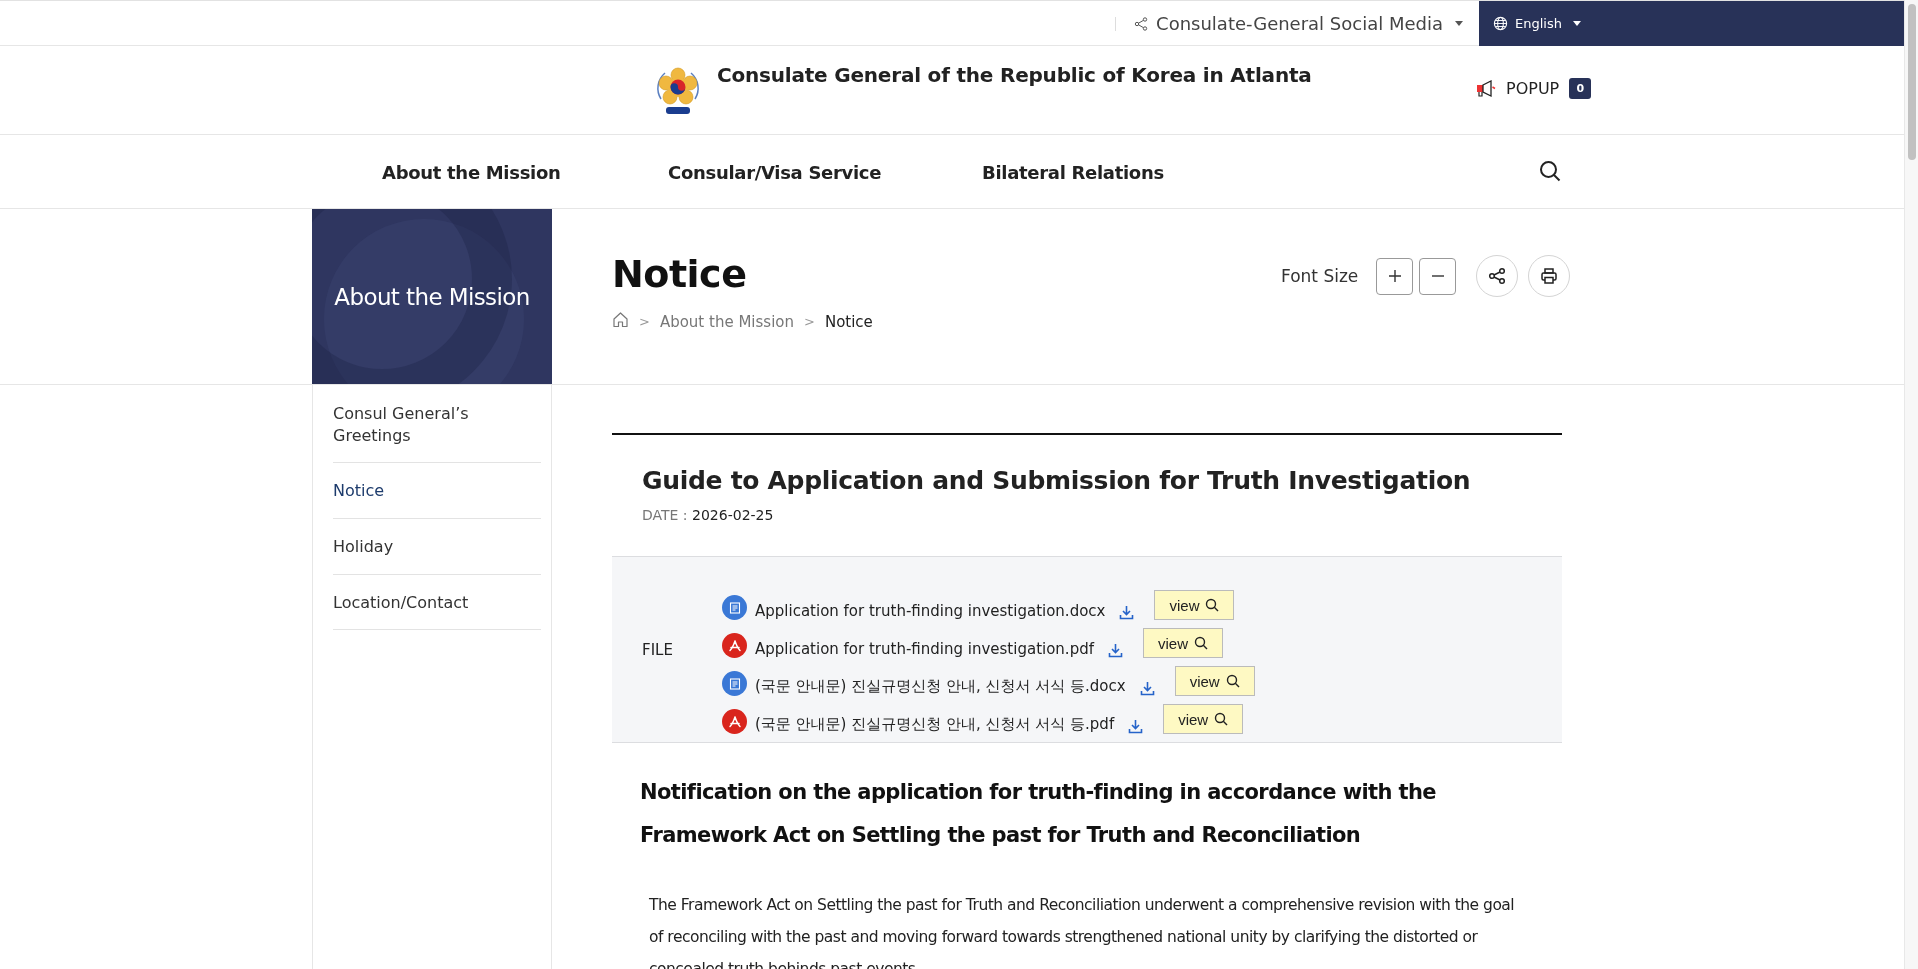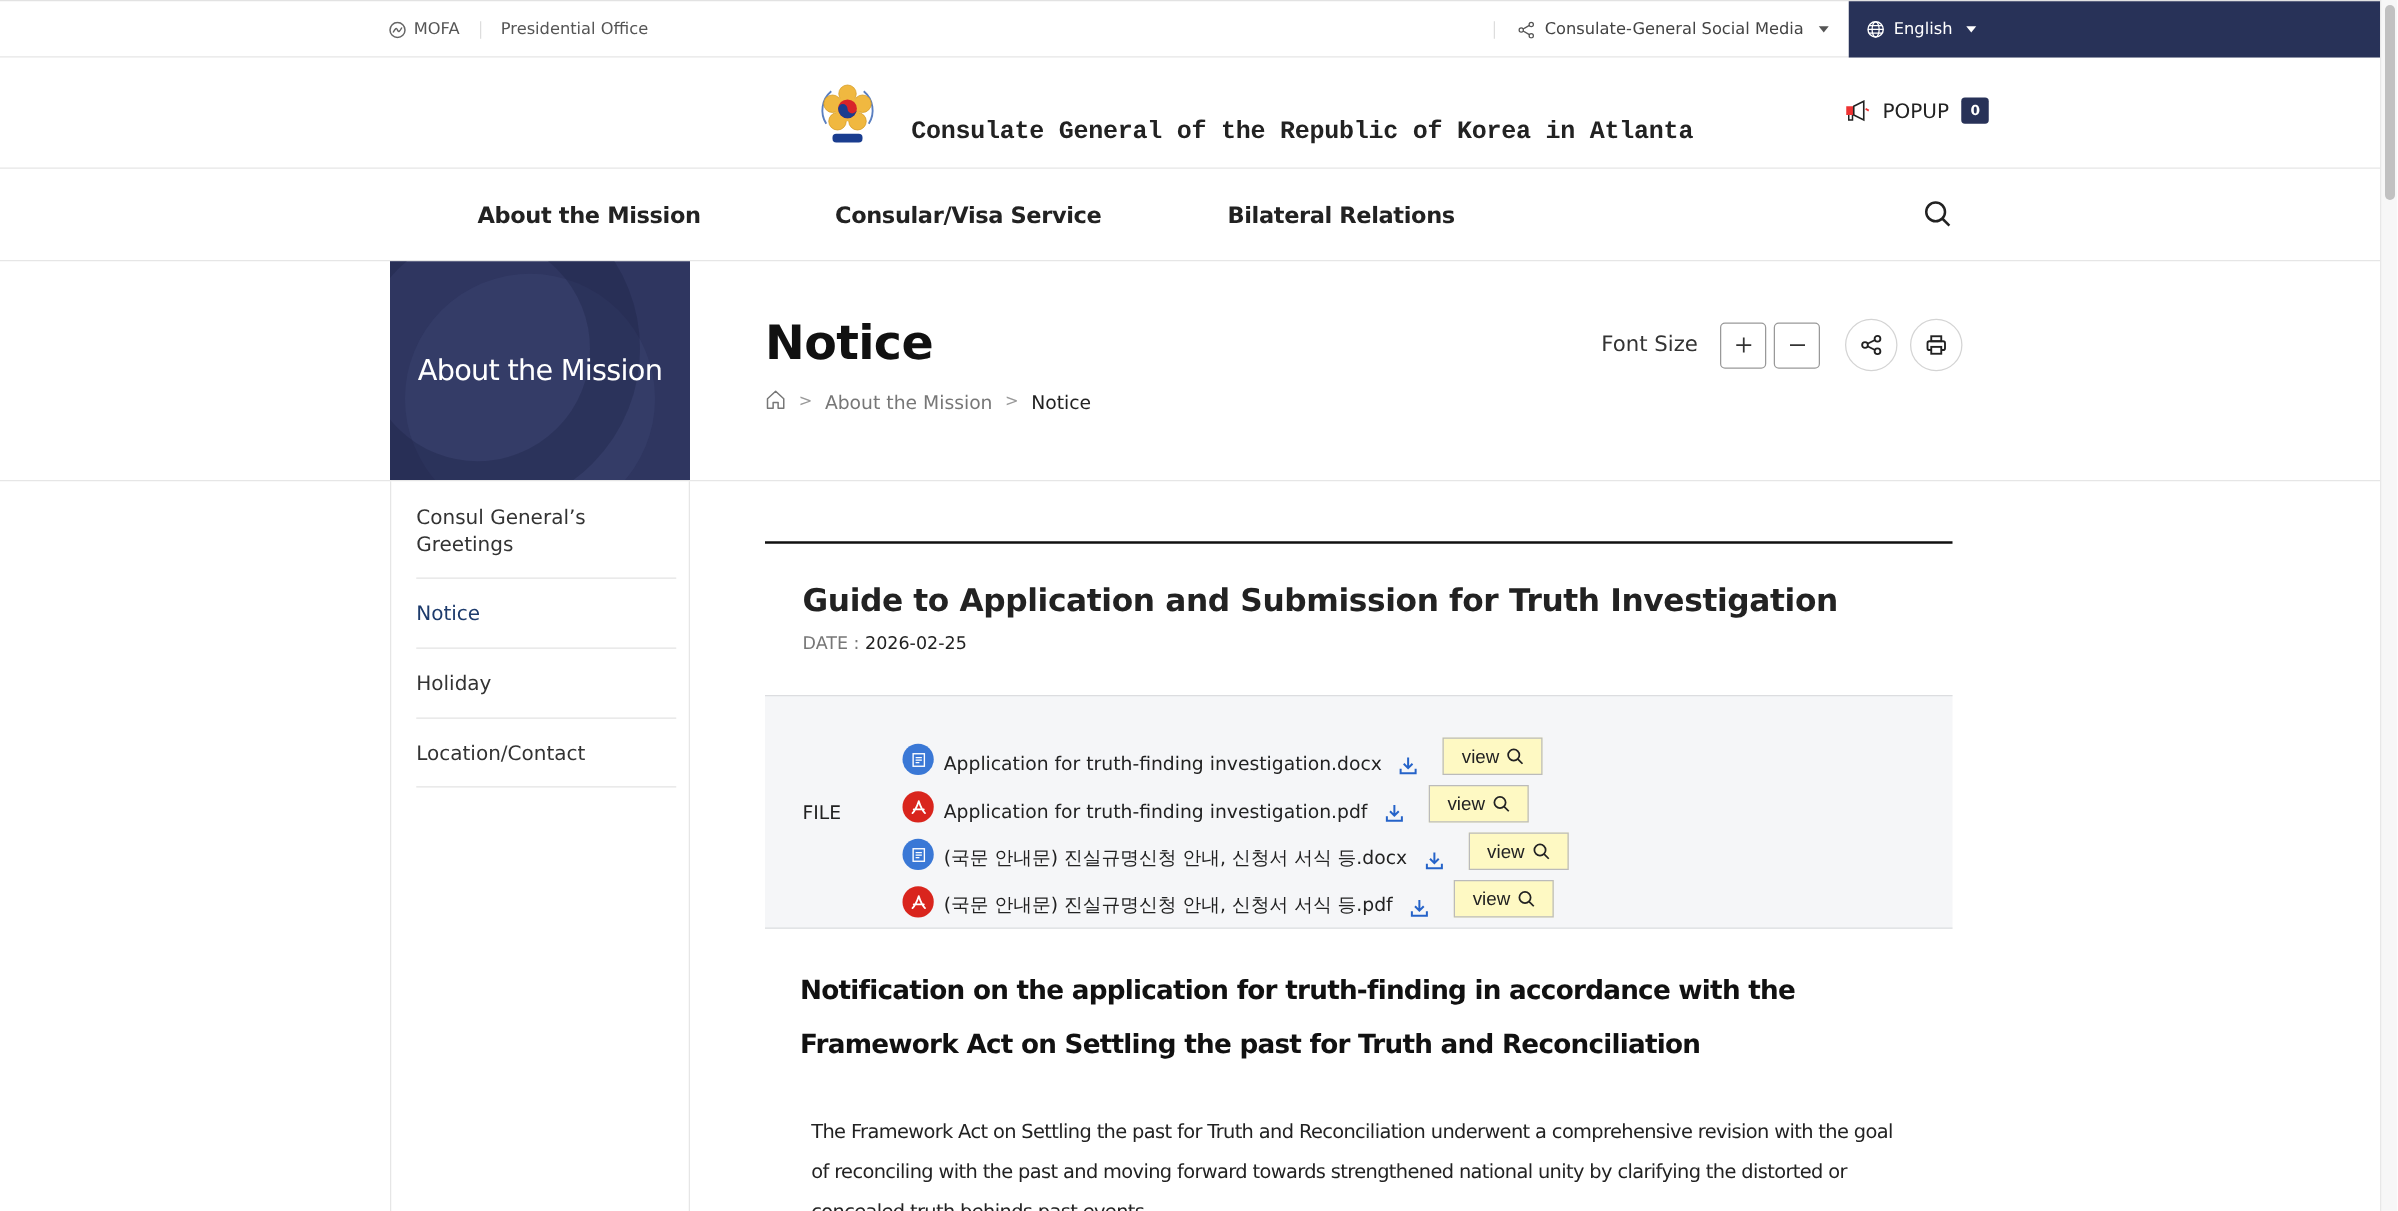--- a/index.html
+++ b/index.html
@@ -6,27 +6,27 @@
   html, body { width: 1918px; height: 969px; overflow: hidden; background: #fff; }
   body { font-family: "DejaVu Sans", "Liberation Sans", sans-serif; color: #111; position: relative; }
 
   
   .utility-bar { position: absolute; left: 0; top: 0; width: 1904px; height: 46px; border-bottom: 1px solid #e6e6e6; border-top: 1px solid #e2e2e2; }
   .util-left { position: absolute; left: 311px; top: 0; height: 45px; display: flex; align-items: center; font-size: 13px; color: #555; }
   .util-left .mofa { display: flex; align-items: center; gap: 6px; }
   .util-left .sep { width: 1px; height: 14px; background: #ddd; margin: 0 16px; }
   .util-right { position: absolute; right: 0; top: 0; height: 45px; display: flex; align-items: center; }
   .util-right .vsep { width: 1px; height: 14px; background: #ddd; margin-right: 18px; }
-  .social { display: flex; align-items: center; gap: 8px; font-size: 13px; color: #444; padding-right: 16px; }
+  .social { display: flex; align-items: center; gap: 8px; font-size: 18px; color: #444; padding-right: 16px; }
   .caret { width: 0; height: 0; border-left: 4px solid transparent; border-right: 4px solid transparent; border-top: 5px solid currentColor; display: inline-block; margin-left: 4px; }
   .lang { background: #283258; color: #fff; height: 45px; width: 425px; display: flex; align-items: center; padding-left: 14px; gap: 7px; font-size: 13px; }
 
   
   .brand { position: absolute; left: 0; top: 46px; width: 1904px; height: 89px; border-bottom: 1px solid #e6e6e6; }
-  .brand-inner { position: absolute; left: 651px; top: 17px; display: flex; align-items: flex-end; gap: 24px; font-family: Liberation Mono, monospace; }
+  .brand-inner { position: absolute; left: 651px; top: 17px; display: flex; align-items: flex-start; gap: 12px; }
   .brand-title { font-size: 20px; font-weight: bold; color: #222; letter-spacing: -0.2px; }
   .popup { position: absolute; left: 1476px; top: 32px; display: flex; align-items: center; gap: 10px; font-size: 16px; color: #222; }
   .popup-count { background: #283258; color: #fff; font-size: 11px; font-weight: bold; border-radius: 3px; width: 22px; height: 21px; display: flex; align-items: center; justify-content: center; }
 
   
   .gnb { position: absolute; left: 0; top: 135px; width: 1904px; height: 74px; border-bottom: 1px solid #e6e6e6; }
   .gnb-item { position: absolute; top: 0; height: 74px; display: flex; align-items: center; font-size: 18px; font-weight: bold; color: #222; letter-spacing: -0.3px; }
   .gnb-search { position: absolute; left: 1538px; top: 24px; }
 
   
@@ -70,31 +70,20 @@
   .notice-body { position: absolute; left: 649px; top: 889px; width: 880px; font-size: 15.5px; color: #222; line-height: 32px; letter-spacing: -0.5px; }
 
   
   .scrollbar { position: absolute; left: 1904px; top: 0; width: 14px; height: 969px; background: #f7f7f7; border-left: 1px solid #e8e8e8; }
   .scroll-thumb { position: absolute; left: 3px; top: 4px; width: 8px; height: 156px; background: #c1c1c1; border-radius: 4px; }
 </style>
 </head>
 <body>
 
 <div class="utility-bar">
-  <div class="util-left">
-    <a class="mofa">
-      <svg width="14" height="14" viewBox="0 0 14 14">
-          <circle cx="7" cy="7" r="6" fill="none" stroke="#666" stroke-width="1.2"></circle>
-          <path d="M3.5 9 Q6 4 7 7 T10.5 5" fill="none" stroke="#666" stroke-width="1.2"></path>
-        </svg>
-      <span>MOFA</span>
-    </a>
-    <span class="sep"></span>
-    <a>Presidential Office</a>
-  </div>
   <div class="util-right">
     <span class="vsep"></span>
     <div class="social">
       <svg width="14" height="14" viewBox="0 0 14 14">
           <circle cx="11" cy="2.5" r="1.7" fill="none" stroke="#555"></circle>
           <circle cx="3" cy="7" r="1.7" fill="none" stroke="#555"></circle>
           <circle cx="11" cy="11.5" r="1.7" fill="none" stroke="#555"></circle>
           <path d="M4.5 6.2 L9.5 3.3 M4.5 7.8 L9.5 10.7" stroke="#555"></path>
         </svg>
       <span>Consulate-General Social Media</span>

